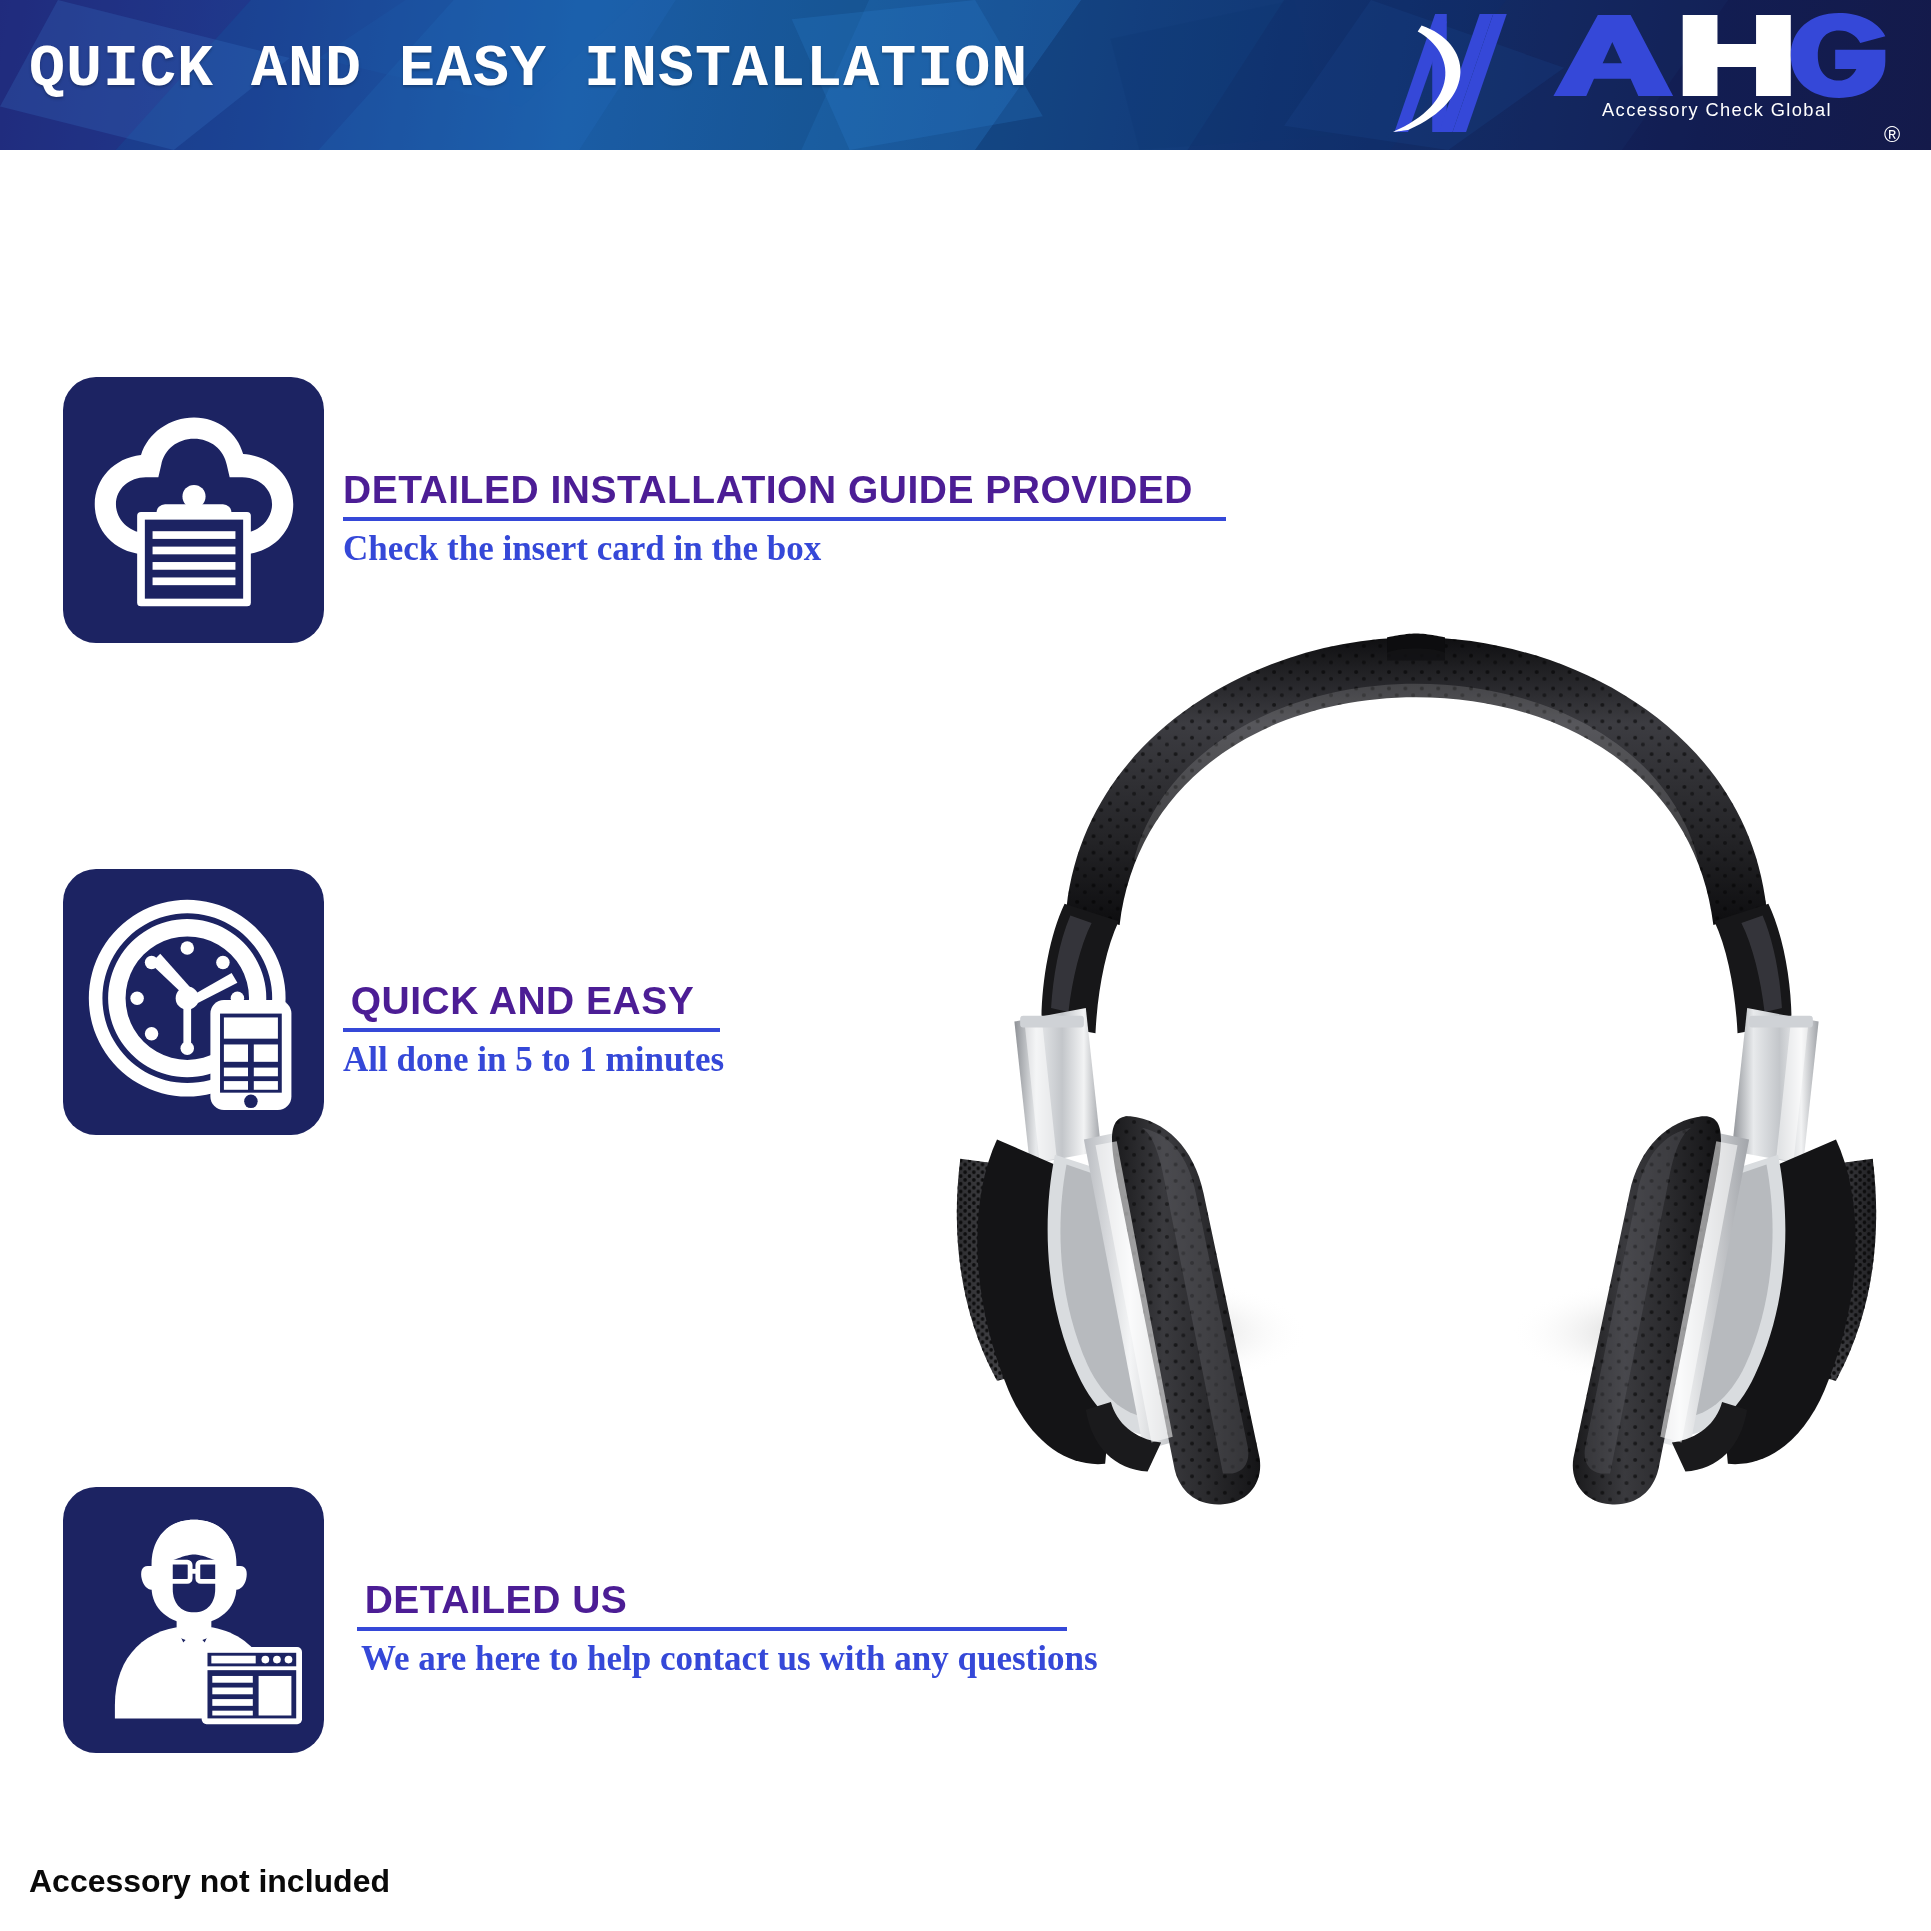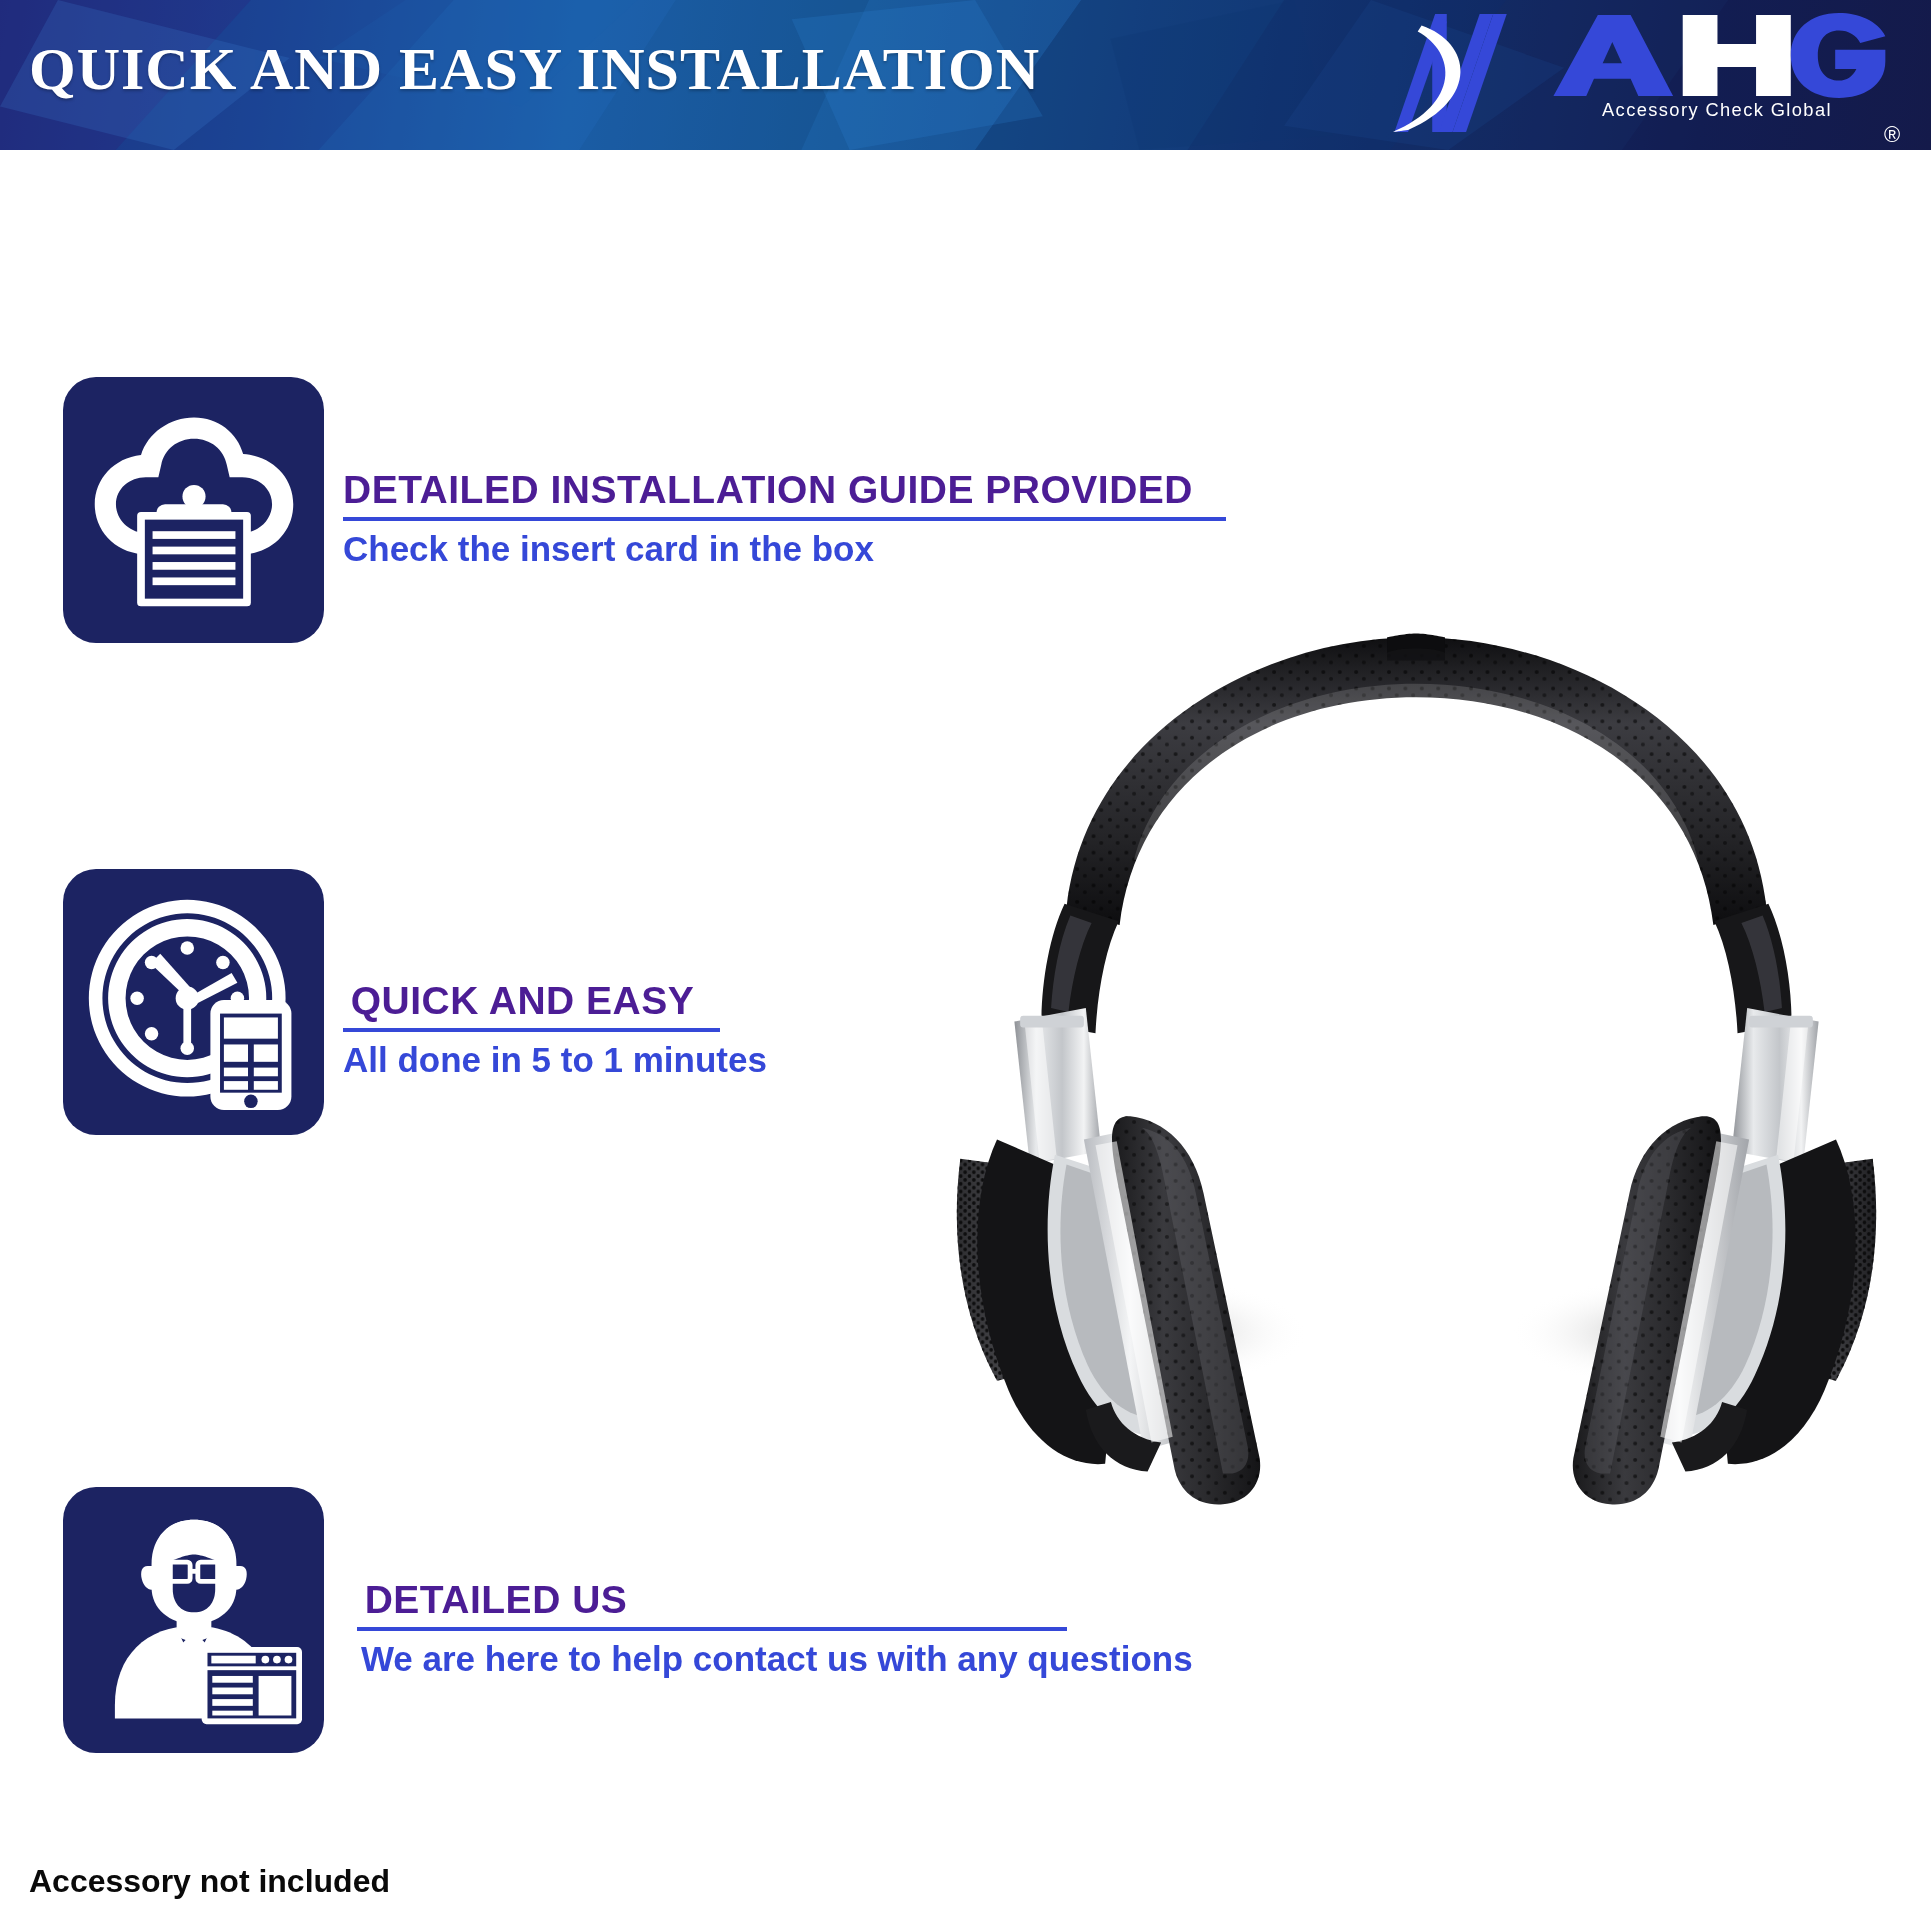--- a/index.html
+++ b/index.html
@@ -6,21 +6,21 @@
   body{width:1931px;height:1931px;font-family:"Liberation Sans",sans-serif;overflow:hidden;position:relative;}
 
   #page{position:relative;width:1931px;height:1931px;background:#ffffff;overflow:hidden;}
 
   
   .header{position:absolute;left:0;top:0;width:1931px;height:150px;overflow:hidden;
           background:linear-gradient(100deg,#1d2a78 0%,#1b3f8f 14%,#1b5ea8 30%,#16538f 44%,#143f7e 58%,#122f6c 72%,#141e55 88%,#161b4a 100%);}
   .header .poly{position:absolute;inset:0;width:100%;height:100%;}
   .header-title{position:absolute;left:29px;top:39px;color:#ffffff;font-size:60px;font-weight:bold;
                 letter-spacing:1px;line-height:1;white-space:nowrap;
-                font-family:Liberation Serif, serif;font-stretch:condensed;
+                font-family:Liberation Mono, monospace;font-stretch:condensed;
                 text-shadow:0 1.9px 2.9px rgba(0,0,0,.25);}
 
   
   .logo{position:absolute;right:21px;top:5.8px;width:541px;height:140px;}
   .logo-mark{position:absolute;left:9.7px;top:3.9px;width:150px;height:126px;}
   .logo-word{position:absolute;left:169px;top:7.7px;width:357px;height:85px;}
   .logo-tagline{position:absolute;left:172px;top:93px;width:352px;text-align:center;
                 color:#ffffff;font-size:18.3px;letter-spacing:1.4px;white-space:nowrap;}
   .logo-reg{position:absolute;right:9.7px;top:118px;color:#ffffff;font-size:22px;line-height:1;}
 
@@ -32,21 +32,21 @@
 
   .tile{position:absolute;left:63px;top:0;width:261px;height:266px;background:#1c2362;border-radius:33px;
         display:flex;align-items:center;justify-content:center;}
   .tile svg{display:block;}
 
   .ftext{position:absolute;left:343px;top:0;width:792px;}
   .f1 .ftext{top:0;}
   .ftitle{color:#4c1d95;font-size:39px;font-weight:bold;letter-spacing:0.5px;white-space:nowrap;
           font-family:"Liberation Sans",sans-serif;line-height:1.08;}
   .fdivider{height:3.9px;background:#3548d8;margin-top:5.8px;margin-bottom:9.7px;}
-  .fsub{color:#3548d8;font-size:35px;font-weight:bold;white-space:nowrap;line-height:1.1;}
+  .fsub{color:#3548d8;font-size:35px;font-weight:bold;white-space:nowrap;line-height:1.1;font-family:Liberation Serif, serif;}
 
   
   .f1 .ftext{top:92px;width:883px}
   .f1 .fdivider{width:883px}
   .f2 .ftext{left:343px;top:111px;width:377px}
   .f2 .fdivider{width:377px}
   .f2 .fsub{text-indent:0}
   .f3 .ftext{left:357px;top:92px;width:710px}
   .f3 .fdivider{width:710px}
   .f2 .ftitle{padding-left:7.7px}

